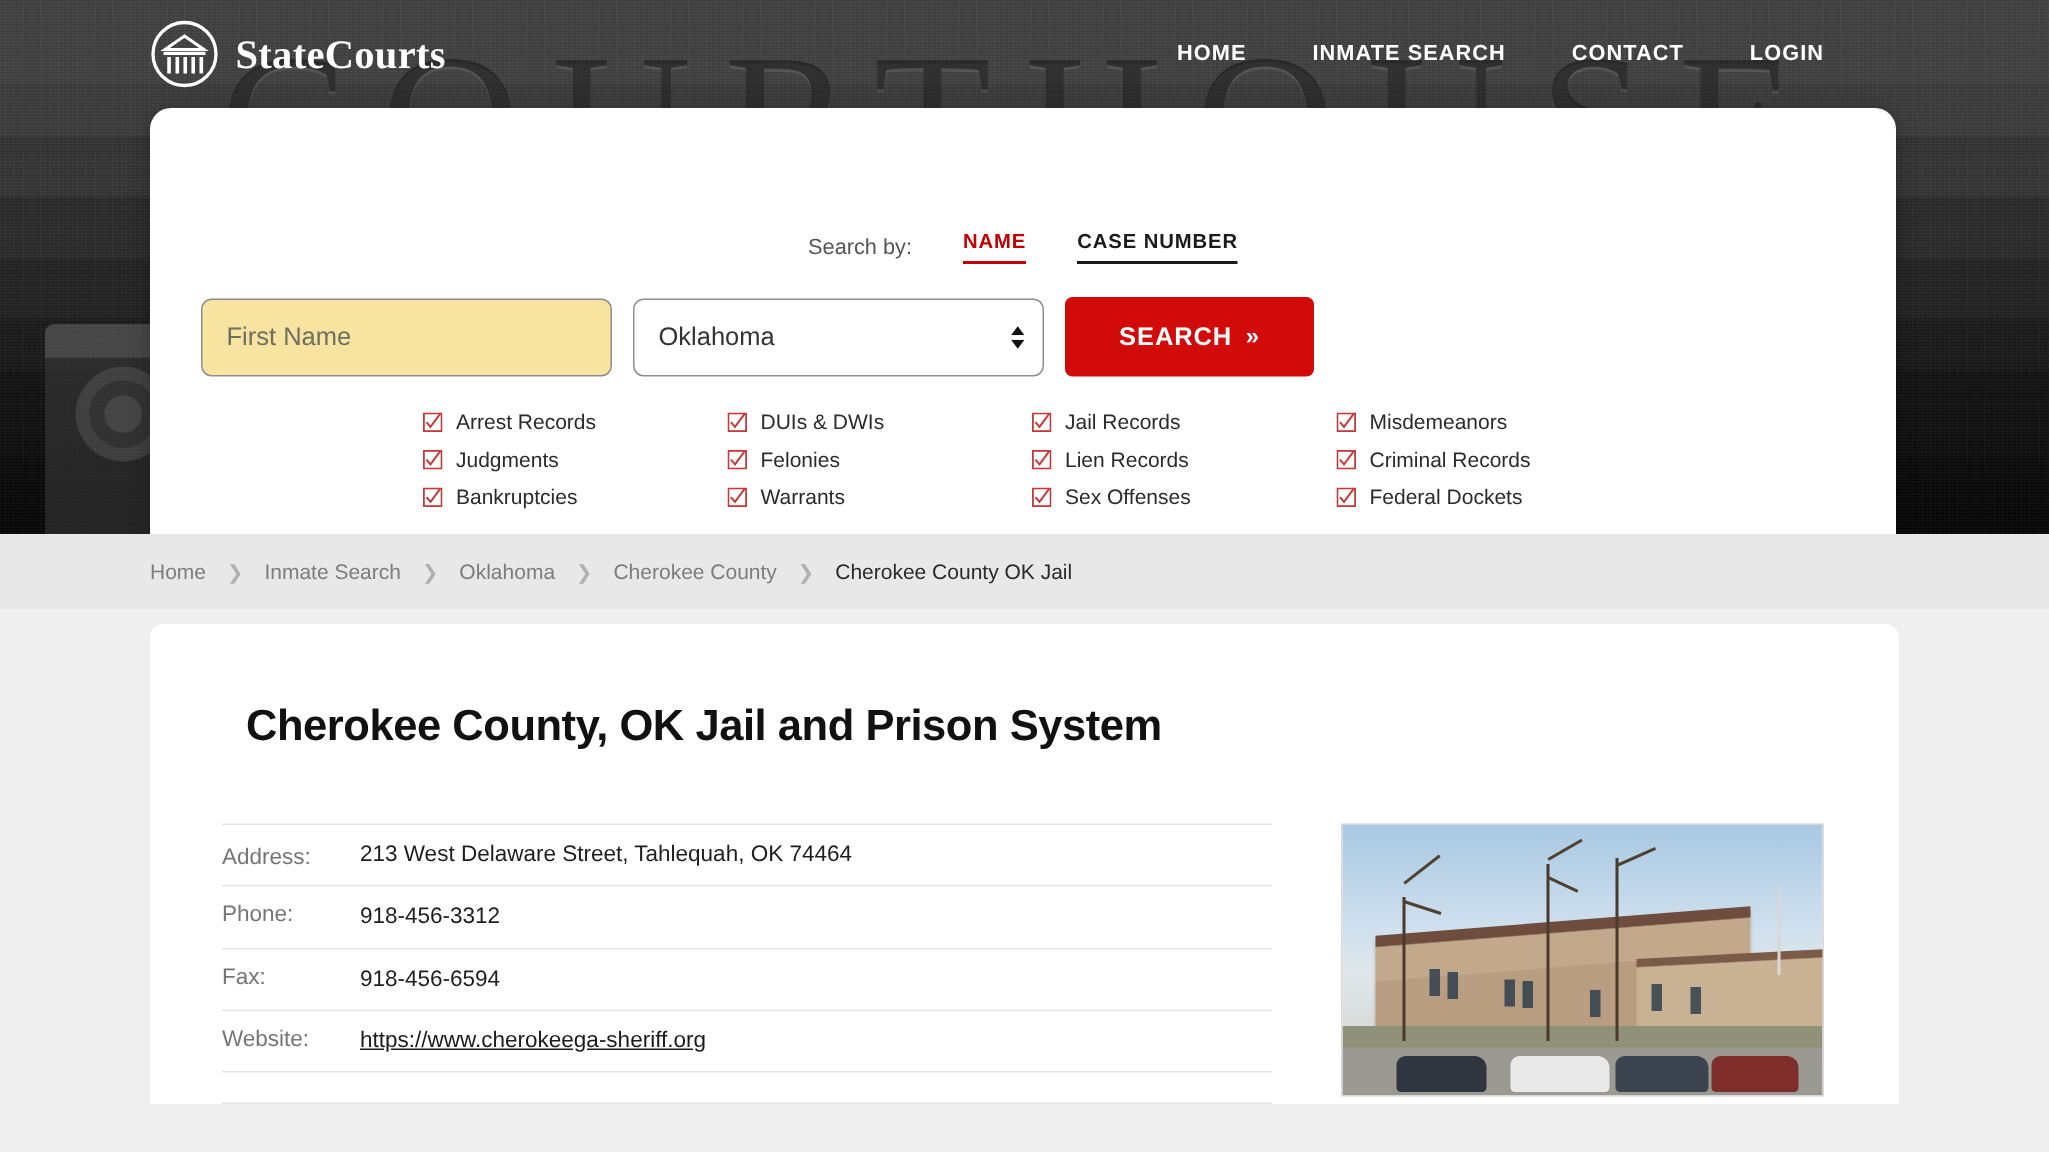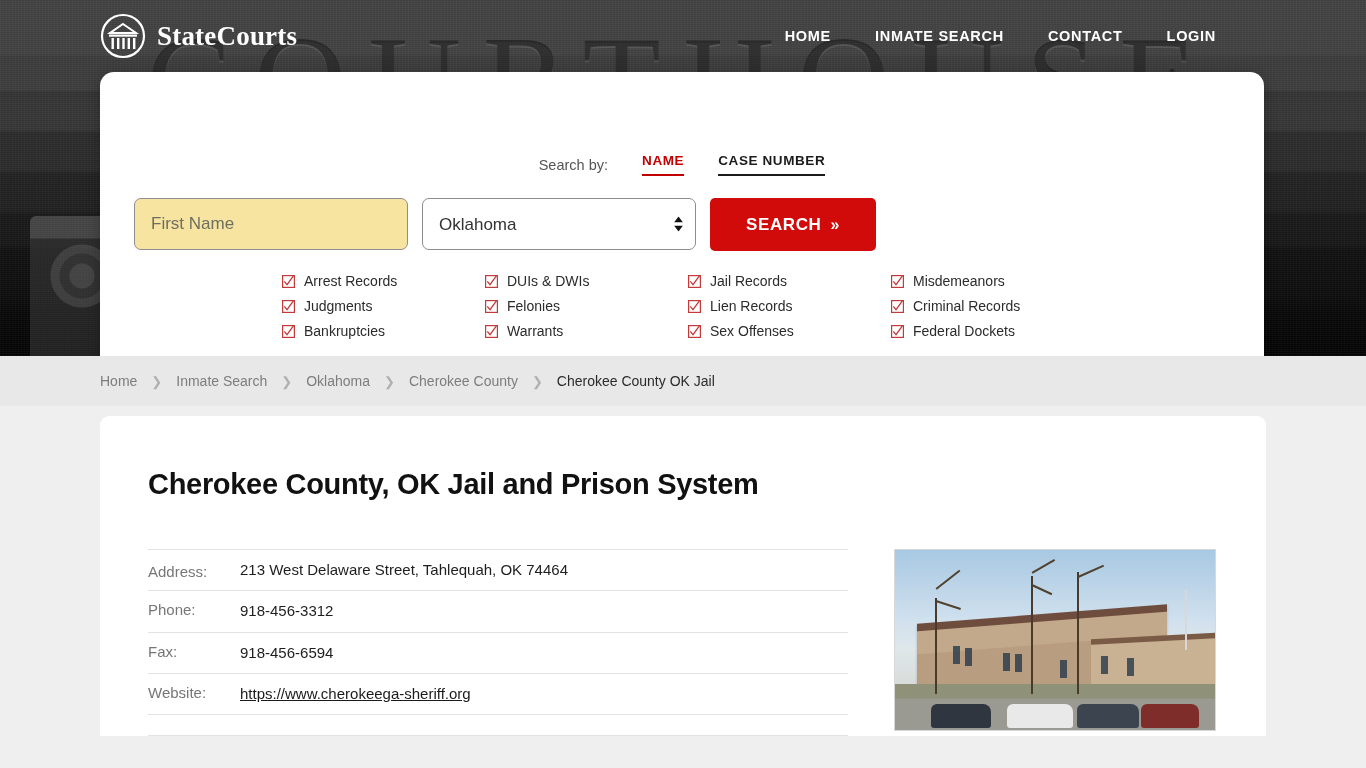--- a/index.html
+++ b/index.html
@@ -124,21 +124,21 @@
     letter-spacing: .6px;
     padding-bottom: 6px;
     cursor: pointer;
     white-space: nowrap;
   }
   .tab.active { color: #c10000; border-bottom: 2.5px solid #c10000; margin-top: 32px; }
   .tab.inactive { color: #1b1b1b; border-bottom: 2.5px solid #1b1b1b; }
 
   .form-row {
     margin-top: 22px;
-    display: flex; align-items: flex-start; gap: 14px;
+    display: flex; align-items: center; gap: 14px;
   }
   .field {
     height: 52px;
     border: 1px solid #8d8d8d;
     border-radius: 7px;
     background: #f7e4a0;
     font-size: 17px;
     color: #6b6b5a;
     padding: 0 16px;
     font-family: "Liberation Sans", sans-serif;
@@ -215,20 +215,21 @@
   .content-wrap { width: 1366px; padding: 10px 100px 0; }
   .content-card {
     background: #ffffff;
     border-radius: 9px 9px 0 0;
     padding: 52px 48px 0;
     min-height: 320px;
   }
   .page-title {
     font-size: 29px; font-weight: bold; color: #111111;
     letter-spacing: -.3px;
+    margin-left: 16px;
   }
   .info-zone { display: flex; gap: 46px; margin-top: 48px; }
   .info-table { width: 700px; flex: 0 0 700px; }
   .info-row {
     display: flex; align-items: flex-start;
     border-bottom: 1px solid #e3e3e3;
     padding: 10px 0 10px;
   }
   .info-row:first-child { border-top: 1px solid #e3e3e3; align-items: flex-end; }
   .info-label {

